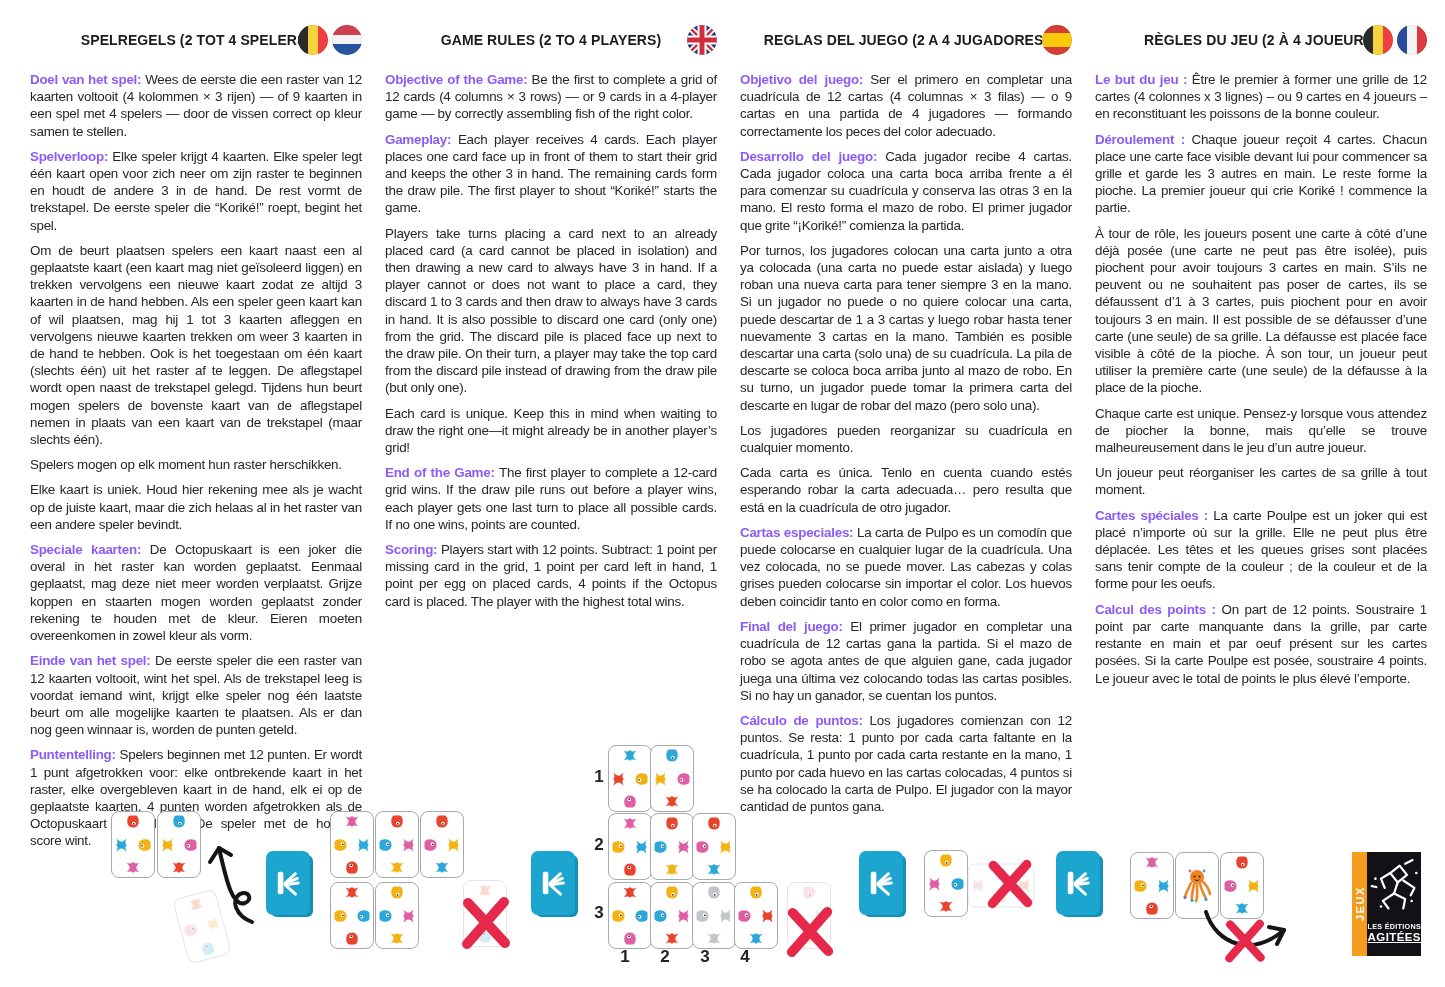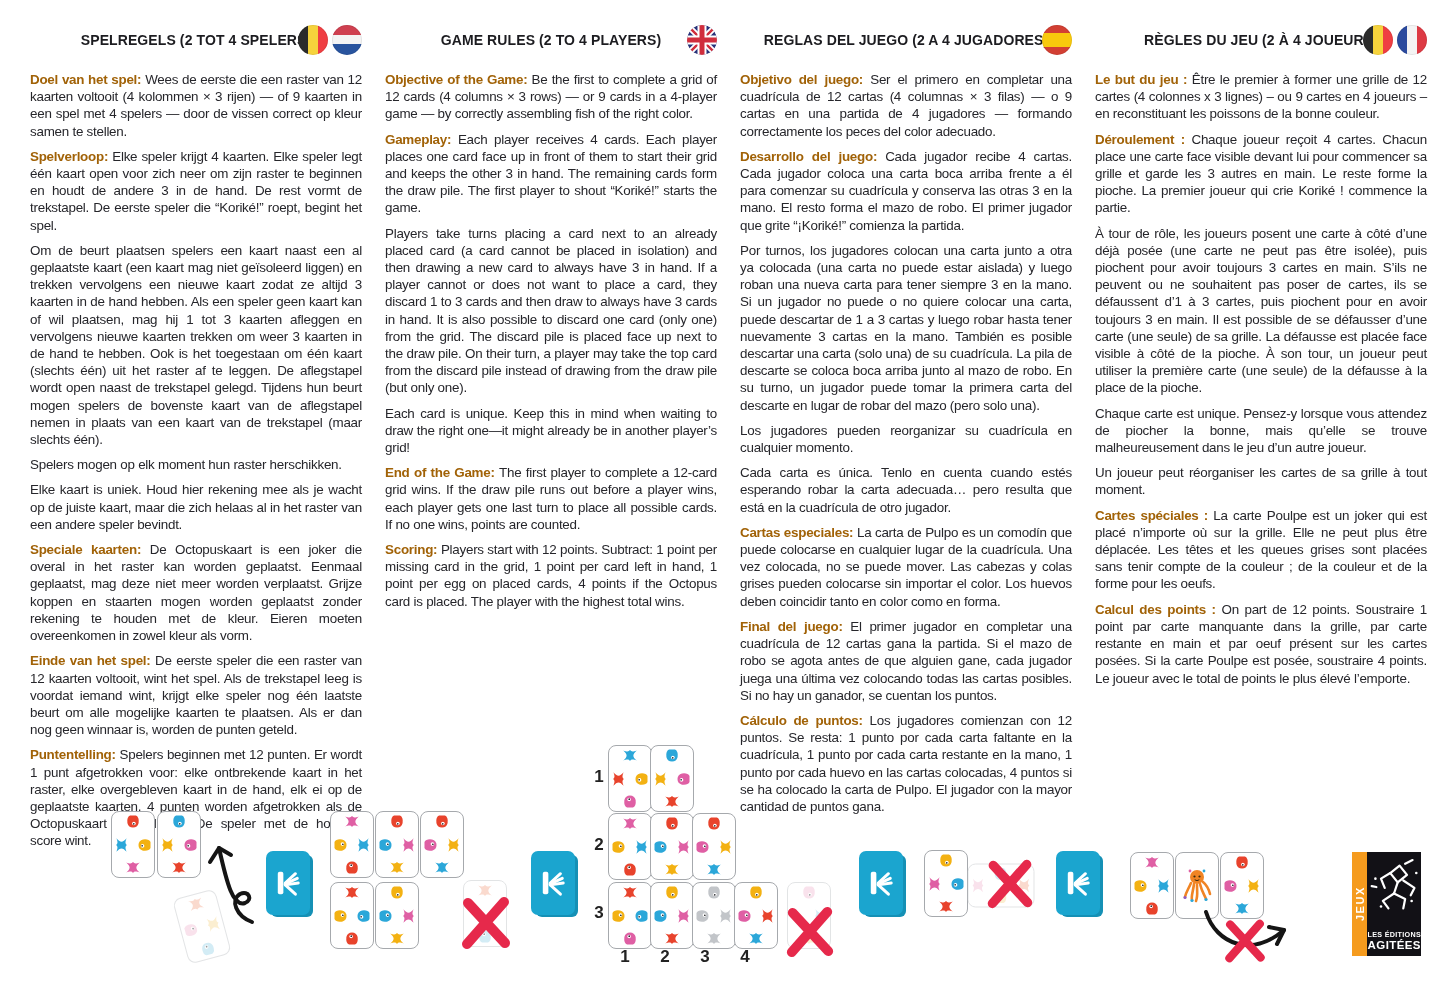--- a/index.html
+++ b/index.html
@@ -13,21 +13,21 @@
   .flags{position:absolute;right:0;top:0;display:flex;gap:4px;}
   .flag{width:30px;height:30px;border-radius:50%;display:inline-block;overflow:hidden;
         box-shadow:inset 0 0 0 1px rgba(0,0,0,.07);}
   .flag svg{display:block;width:30px;height:30px;}
   .flag-belgium{background:linear-gradient(90deg,#2b2b2b 0 33%,#f6d33c 33% 66%,#ef3e42 66% 100%);}
   .flag-netherlands{background:linear-gradient(180deg,#cf4050 0 34%,#f4f4f4 34% 64%,#29549e 64% 100%);}
   .flag-spain{background:linear-gradient(180deg,#d23f33 0 28%,#f8c90d 28% 72%,#d23f33 72% 100%);}
   .flag-france{background:linear-gradient(90deg,#2b4a9e 0 33%,#f4f4f4 33% 66%,#dd3a44 66% 100%);}
   .para{font-size:13.4px;line-height:17.2px;letter-spacing:-0.25px;text-align:justify;
         margin:0 0 8px 0;color:#26262b;}
-  .para b{color:#a16207;}
+  .para b{color:#8b5cf6;}
   
   .illu{position:absolute;left:0;top:0;width:1445px;height:987px;pointer-events:none;}
   .card{position:absolute;width:44px;height:67px;background:#fff;border:1.6px solid #a6a9ad;
         border-radius:8px;box-sizing:border-box;}
   .card.faded{opacity:.48;border-color:#c4c7ca;}
   .motif{position:absolute;width:15px;height:15px;}
   .motif svg{display:block;width:100%;height:100%;}
   .m-t{top:2px;left:50%;transform:translateX(-50%) rotate(90deg);}
   .m-b{bottom:2px;left:50%;transform:translateX(-50%) rotate(270deg);}
   .m-l{left:2px;top:50%;transform:translateY(-50%);}
@@ -42,22 +42,22 @@
   
   .logo{position:absolute;left:1352px;top:852px;width:69px;height:104px;display:flex;}
   .logo-bar{width:16px;background:#f59b1e;position:relative;}
   .logo-jeux{position:absolute;left:0;top:0;width:16px;height:100%;
              writing-mode:vertical-rl;transform:rotate(180deg);
              display:flex;align-items:center;justify-content:center;
              color:#fff;font-weight:700;font-size:11px;letter-spacing:1.5px;}
   .logo-box{flex:1;background:#121116;display:flex;flex-direction:column;align-items:center;
             padding-top:6px;box-sizing:border-box;}
   .logo-box svg{display:block;}
-  .logo-l1{color:#fff;font-weight:700;font-size:7.2px;letter-spacing:.3px;margin-top:14px;white-space:nowrap;}
-  .logo-l2{color:#fff;font-weight:700;font-size:11.5px;letter-spacing:.4px;white-space:nowrap;}
+  .logo-l1{color:#fff;font-weight:700;font-size:7.2px;letter-spacing:.3px;margin-top:6px;white-space:nowrap;}
+  .logo-l2{color:#fff;font-weight:700;font-size:11.5px;letter-spacing:.4px;white-space:nowrap;text-decoration:underline;}
 </style>
 </head>
 <body>
 
 <div class="page">
 
   <div class="columns" id="columns">
       <div class="col">
         <div class="col-head">
           <div class="col-title">SPELREGELS (2 TOT 4 SPELERS)</div>

